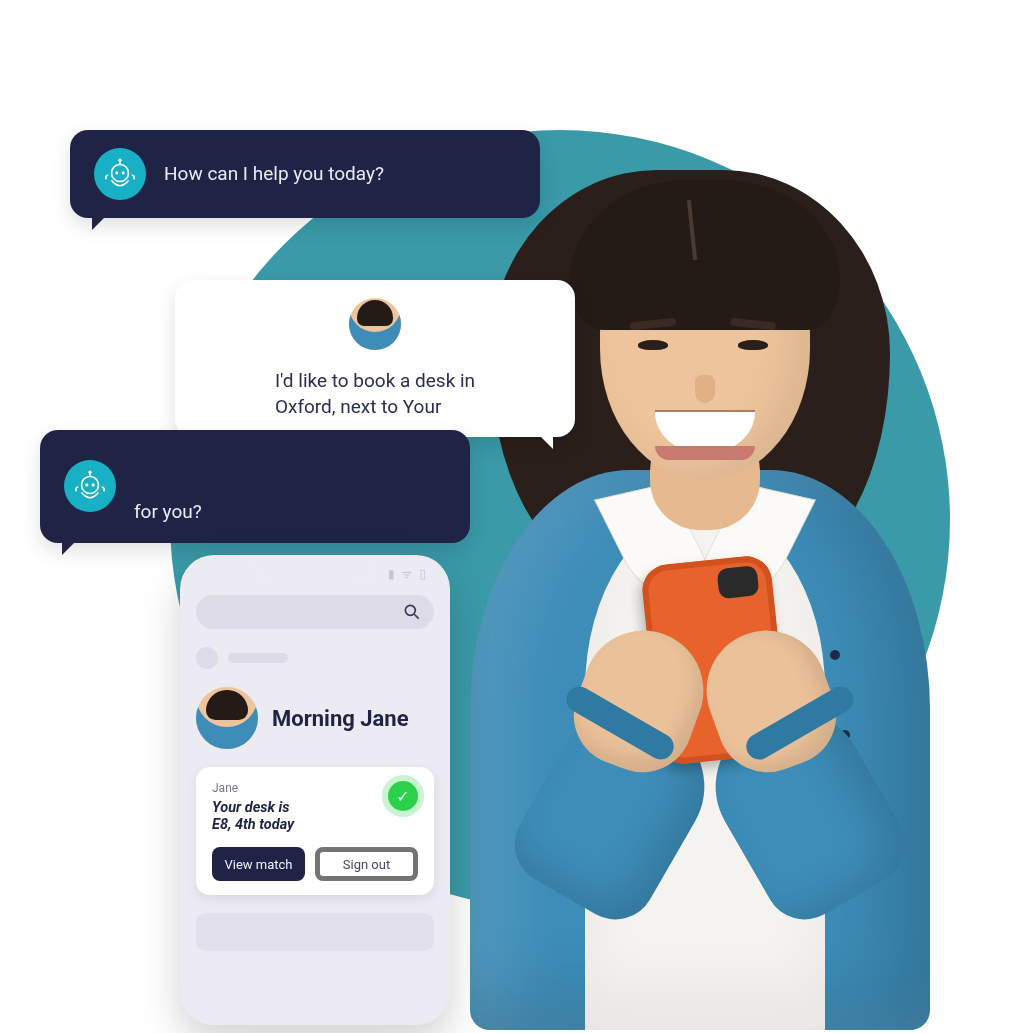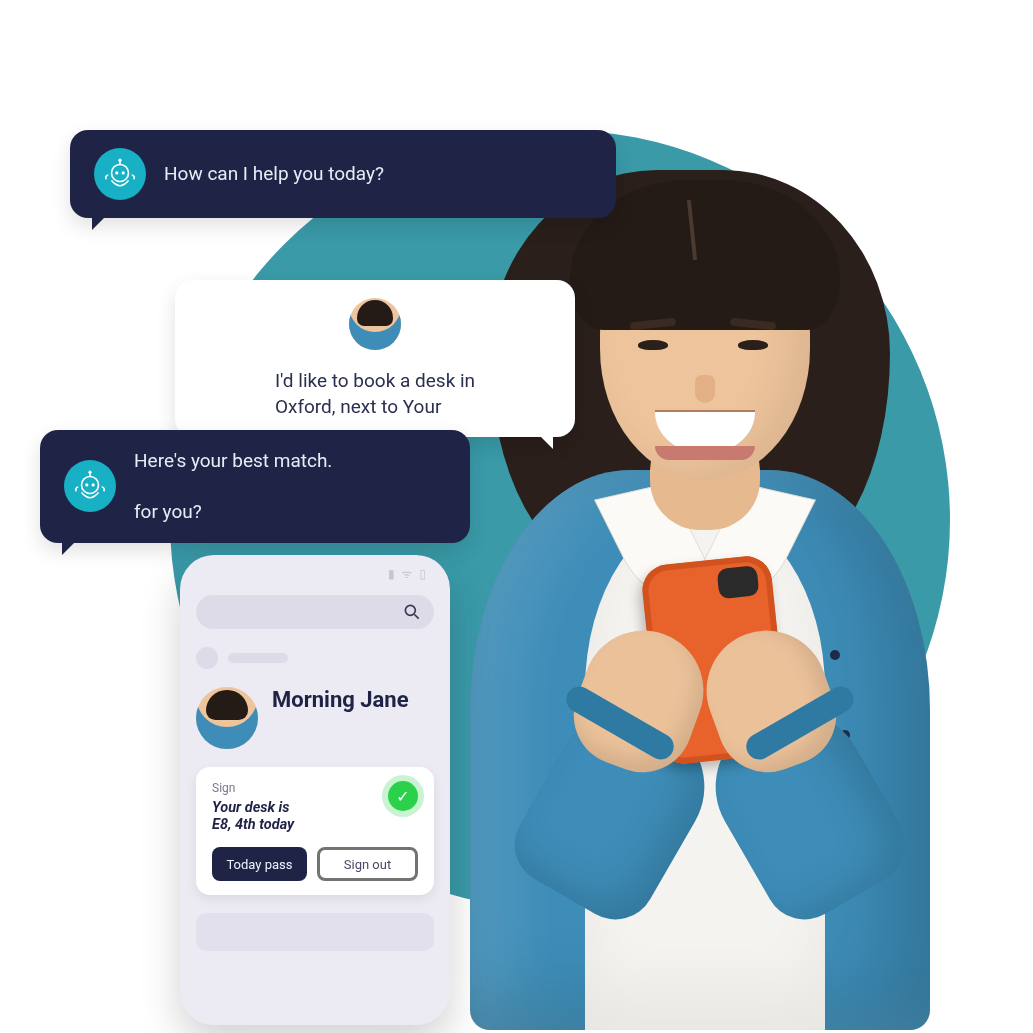--- a/index.html
+++ b/index.html
@@ -212,21 +212,21 @@
     background:#dedbe8;
     border-radius: 18px;
     position:relative;
   }
   .search-icon {
     position:absolute; right:12px; top:7px; width:20px; height:20px; color:#3a3550;
   }
   .skel-row { display:flex; align-items:center; gap:10px; margin-top:18px; }
   .skel-circle { width:22px; height:22px; border-radius:50%; background:#dedbe8; }
   .skel-line { height:10px; background:#dedbe8; border-radius:5px; }
-  .greeting-row { display:flex; gap:14px; margin-top:18px; }
+  .greeting-row { display:flex; align-items:center; gap:14px; margin-top:18px; }
   .avatar-lg {
     width:62px; height:62px; border-radius:50%;
     background:#eec49c; position:relative; overflow:hidden;
     box-shadow: inset 0 -22px 0 0 #3d8db8;
     flex:none;
   }
   .avatar-lg::before{
     content:""; position:absolute; left:10px; top:3px; width:42px; height:30px;
     background:#241a16; border-radius:22px 22px 10px 10px;
   }
@@ -247,21 +247,21 @@
     box-shadow: 0 0 0 6px rgba(43,209,74,0.25);
     color:#fff; font-size:16px;
   }
   .card-actions { display:flex; gap:10px; margin-top:14px; }
   .btn {
     flex:1; height:34px; border-radius:8px; font-size:13px;
     display:flex; align-items:center; justify-content:center;
     cursor:pointer;
   }
   .btn.primary { background:#1f2346; color:#f0f2fb; }
-  .btn.outline { background:#fff; color:#4a4866; border:3px solid #737373; }
+  .btn.outline { background:#fff; color:#4a4866; border:5px solid #737373; }
   .skel-block { height:38px; background:#e2e0ec; border-radius:10px; margin-top:18px; }
   .mock::before{
     content:""; position:absolute; top:0; left:50%; transform:translateX(-50%);
     width:120px; height:26px; background:#fff; border-radius:0 0 18px 18px;
   }
   .mock::after{
     content:""; position:absolute; top:0; left:50%; transform:translateX(-50%);
     width:120px; height:26px; background:#eceaf2; border-radius:0 0 18px 18px;
     box-shadow: 0 0 0 1px rgba(0,0,0,0);
   }
@@ -298,21 +298,21 @@
       <div class="phone">
         <div class="phone-cam"></div>
       </div>
       <div class="hand l"></div>
         <div class="hand r"></div>
       <div class="cuff l"></div>
         <div class="cuff r"></div>
     </div>
   </div>
 
-  <div class="bubble bot" style="left:70px; top:130px; width:546px;align-items:center;">
+  <div class="bubble bot" style="left:70px; top:130px; width:470px;align-items:center;">
     <div class="bot-icon">
       <svg viewBox="0 0 64 64" fill="none">
         <circle cx="32" cy="30" r="16" stroke="#fff" stroke-width="3"></circle>
         <circle cx="26" cy="30" r="3" fill="#fff"></circle>
         <circle cx="38" cy="30" r="3" fill="#fff"></circle>
         <line x1="32" y1="8" x2="32" y2="14" stroke="#fff" stroke-width="3"></line>
         <circle cx="32" cy="6" r="3" fill="#fff"></circle>
         <path d="M16 44c4 6 12 10 16 10s12-4 16-10" stroke="#fff" stroke-width="3" fill="none"></path>
         <path d="M10 34c-4 0-6 4-4 8" stroke="#fff" stroke-width="3" fill="none"></path>
         <path d="M54 34c4 0 6 4 4 8" stroke="#fff" stroke-width="3" fill="none"></path>
@@ -336,21 +336,21 @@
         <circle cx="26" cy="30" r="3" fill="#fff"></circle>
         <circle cx="38" cy="30" r="3" fill="#fff"></circle>
         <line x1="32" y1="8" x2="32" y2="14" stroke="#fff" stroke-width="3"></line>
         <circle cx="32" cy="6" r="3" fill="#fff"></circle>
         <path d="M16 44c4 6 12 10 16 10s12-4 16-10" stroke="#fff" stroke-width="3" fill="none"></path>
         <path d="M10 34c-4 0-6 4-4 8" stroke="#fff" stroke-width="3" fill="none"></path>
         <path d="M54 34c4 0 6 4 4 8" stroke="#fff" stroke-width="3" fill="none"></path>
       </svg>
     </div>
     <div class="msg">
-      <span>Here's your best match.</span><br>
+      <br>
       <br>
       <span>for you?</span>
     </div>
   </div>
 
   <div class="mock">
     <div class="status-icons">▮ ᯤ ▯</div>
     <div class="searchbar">
       <svg class="search-icon" viewBox="0 0 24 24" fill="none">
         <circle cx="10" cy="10" r="6" stroke="currentColor" stroke-width="2"></circle>
@@ -361,29 +361,29 @@
       <div class="skel-circle"></div>
       <div class="skel-line" style="width:60px;"></div>
     </div>
     <div class="greeting-row">
       <div class="avatar-lg"></div>
       <div class="greeting">Morning Jane</div>
     </div>
     <div class="card">
       <div class="card-head">
         <div>
-          <div class="card-sub">Sign</div>
+          <div class="card-sub">Jane</div>
           <div class="card-title">
             <span>Your desk is</span><br>
             <span>E8, 4th today</span>
           </div>
         </div>
         <div class="check">✓</div>
       </div>
       <div class="card-actions">
-        <div class="btn primary">Today pass</div>
+        <div class="btn primary">View match</div>
         <div class="btn outline">Sign out</div>
       </div>
     </div>
     <div class="skel-block"></div>
   </div>
 
 </div>
 
 </body></html>

